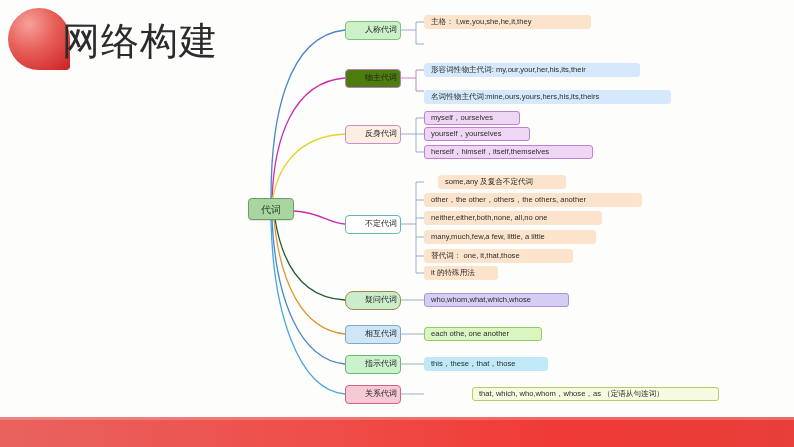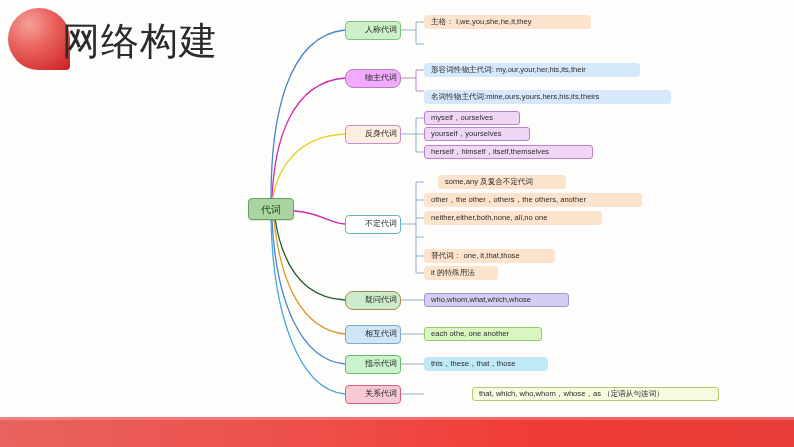--- a/index.html
+++ b/index.html
@@ -111,21 +111,21 @@
   }
 
   
   .cat {
     width: 56px;
     height: 19px;
     font-size: 8px;
     padding-left: 16px;
   }
   .cat-personal     { background: #ccf0c8; border-color: #7dc47a; }
-  .cat-possessive   { background: #f0abfc; border-color: #b87cc0; border-radius: 8px; }
+  .cat-possessive   { background: #4d7c0f; border-color: #b87cc0; }
   .cat-reflexive    { background: #fdeee2; border-color: #c58fd2; }
   .cat-indefinite   { background: #ffffff; border-color: #62b7ba; }
   .cat-interrogative{ background: #cdeccb; border-color: #a08a4a; }
   .cat-reciprocal   { background: #cfe6f7; border-color: #7fa8cf; }
   .cat-demonstrative{ background: #c9f2cd; border-color: #69b96f; }
   .cat-relative     { background: #f7c9d5; border-color: #d4607f; }
 
   
   .leaf {
     height: 14px;
@@ -200,21 +200,22 @@
 
   <div class="node cat cat-reflexive" style="left:345px; top:125px;">反身代词</div>
   <div class="node leaf leaf-violet" style="left:424px; top:111px; width:96px;">myself，ourselves</div>
   <div class="node leaf leaf-violet" style="left:424px; top:127px; width:106px;">yourself，yourselves</div>
   <div class="node leaf leaf-violet" style="left:424px; top:145px; width:169px;">herself，himself，itself,themselves</div>
 
   <div class="node cat cat-indefinite" style="left:345px; top:215px;">不定代词</div>
   <div class="node leaf leaf-peach" style="left:424px; top:175px; width:128px;margin-left:14px;">some,any 及复合不定代词</div>
   <div class="node leaf leaf-peach" style="left:424px; top:193px; width:218px;">other，the other，others，the others, another</div>
   <div class="node leaf leaf-peach" style="left:424px; top:211px; width:178px;">neither,either,both,none, all,no one</div>
-  <div class="node leaf leaf-peach" style="left:424px; top:249px; width:131px;">替代词： one, it,that,those</div>
+  <div class="node leaf leaf-peach" style="left:424px; top:230px; width:172px;">many,much,few,a few, little, a little</div>
+  <div class="node leaf leaf-peach" style="left:424px; top:249px; width:149px;">替代词： one, it,that,those</div>
   <div class="node leaf leaf-peach" style="left:424px; top:266px; width:74px;">it 的特殊用法</div>
 
   <div class="node cat cat-interrogative" style="left:345px; top:291px;border-radius:8px;">疑问代词</div>
   <div class="node leaf leaf-lilac" style="left:424px; top:293px; width:145px;">who,whom,what,which,whose</div>
 
   <div class="node cat cat-reciprocal" style="left:345px; top:325px;">相互代词</div>
   <div class="node leaf leaf-green" style="left:424px; top:327px; width:118px;">each othe, one another</div>
 
   <div class="node cat cat-demonstrative" style="left:345px; top:355px;">指示代词</div>
   <div class="node leaf leaf-cyan" style="left:424px; top:357px; width:124px;">this，these，that，those</div>

